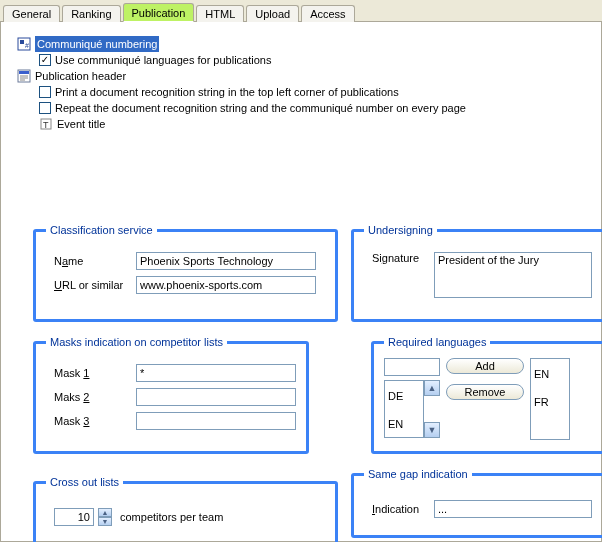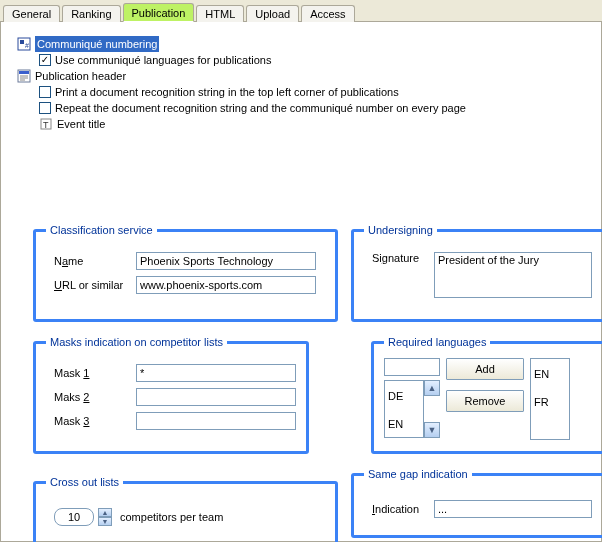--- a/index.html
+++ b/index.html
@@ -121,22 +121,22 @@
     width: 16px; height: 16px;
     background: linear-gradient(#e3efff,#b5cff0);
     border: 1px solid #7f9db9;
     display:flex; align-items:center; justify-content:center;
     font-size: 9px; color:#4a6184;
     cursor:pointer;
   }
   .btn {
     border: 1px solid #7f9db9;
     background: linear-gradient(#fff,#ece9d8);
-    border-radius: 1px;
-    height: 22px;
+    border-radius: 10px;
+    height: 16px;
     cursor: pointer;
     font: inherit;
     padding: 0 8px;
   }
   .spin {
     display:flex; flex-direction:column;
   }
   .spin .sb {
     width:14px; height:9px;
     border:1px solid #7f9db9;
@@ -273,21 +273,21 @@
       <div class="listbox" style="width:40px; height:82px;">
         <div class="item">EN</div>
         <div class="item">FR</div>
       </div>
     </div>
   </fieldset>
 
   <fieldset class="group" style="left:20px; top:442px; width:305px; height:70px;">
     <legend>Cross out lists</legend>
     <div class="fld" style="margin-top:10px; gap:4px;">
-      <input class="txt" style="width: 40px; text-align: center; border-radius: 8px;" value="10">
+      <input class="txt" style="width: 40px; text-align: right;" value="10">
       <div class="spin">
         <div class="sb">▲</div>
         <div class="sb">▼</div>
       </div>
       <span style="margin-left:4px">competitors per team</span>
     </div>
   </fieldset>
 
   <fieldset class="group" style="left:338px; top:434px; width:246px; height:70px;">
     <legend>Same gap indication</legend>

